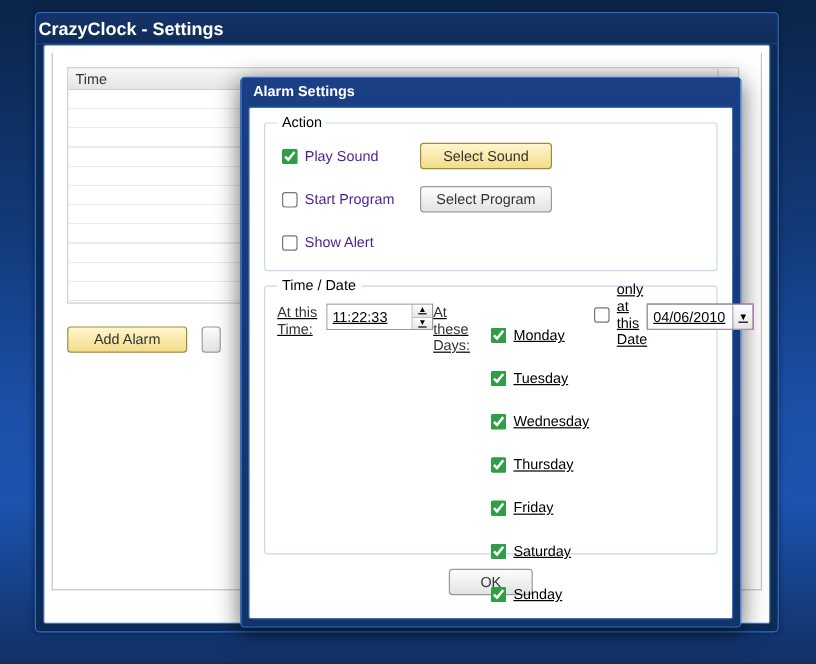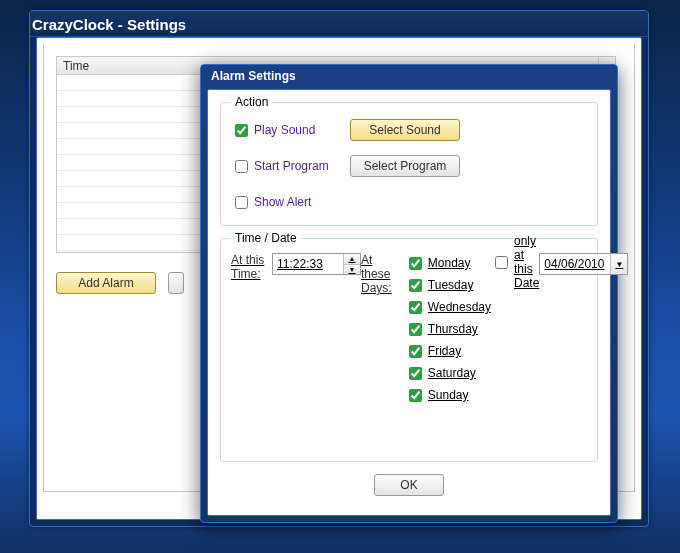--- a/index.html
+++ b/index.html
@@ -256,20 +256,21 @@
     background: linear-gradient(#fdfdfd,#e6e6e6);
     cursor: pointer;
     line-height: 1;
   }
   .spinner .spinbtns div:first-child { border-bottom: 1px solid #c0c0c0; }
 
   .daylist .dayrow {
     display: flex; align-items: center;
     height: 20px;
     margin-bottom: 2px;
+    margin-top: 16px;
   }
   .daylist .dayrow input { margin-right: 6px; }
 
   .dateonly {
     display: flex; align-items: center;
     height: 18px;
     margin-bottom: 6px;
   }
   .dateonly input[type=checkbox] { margin-right: 6px; }
 

